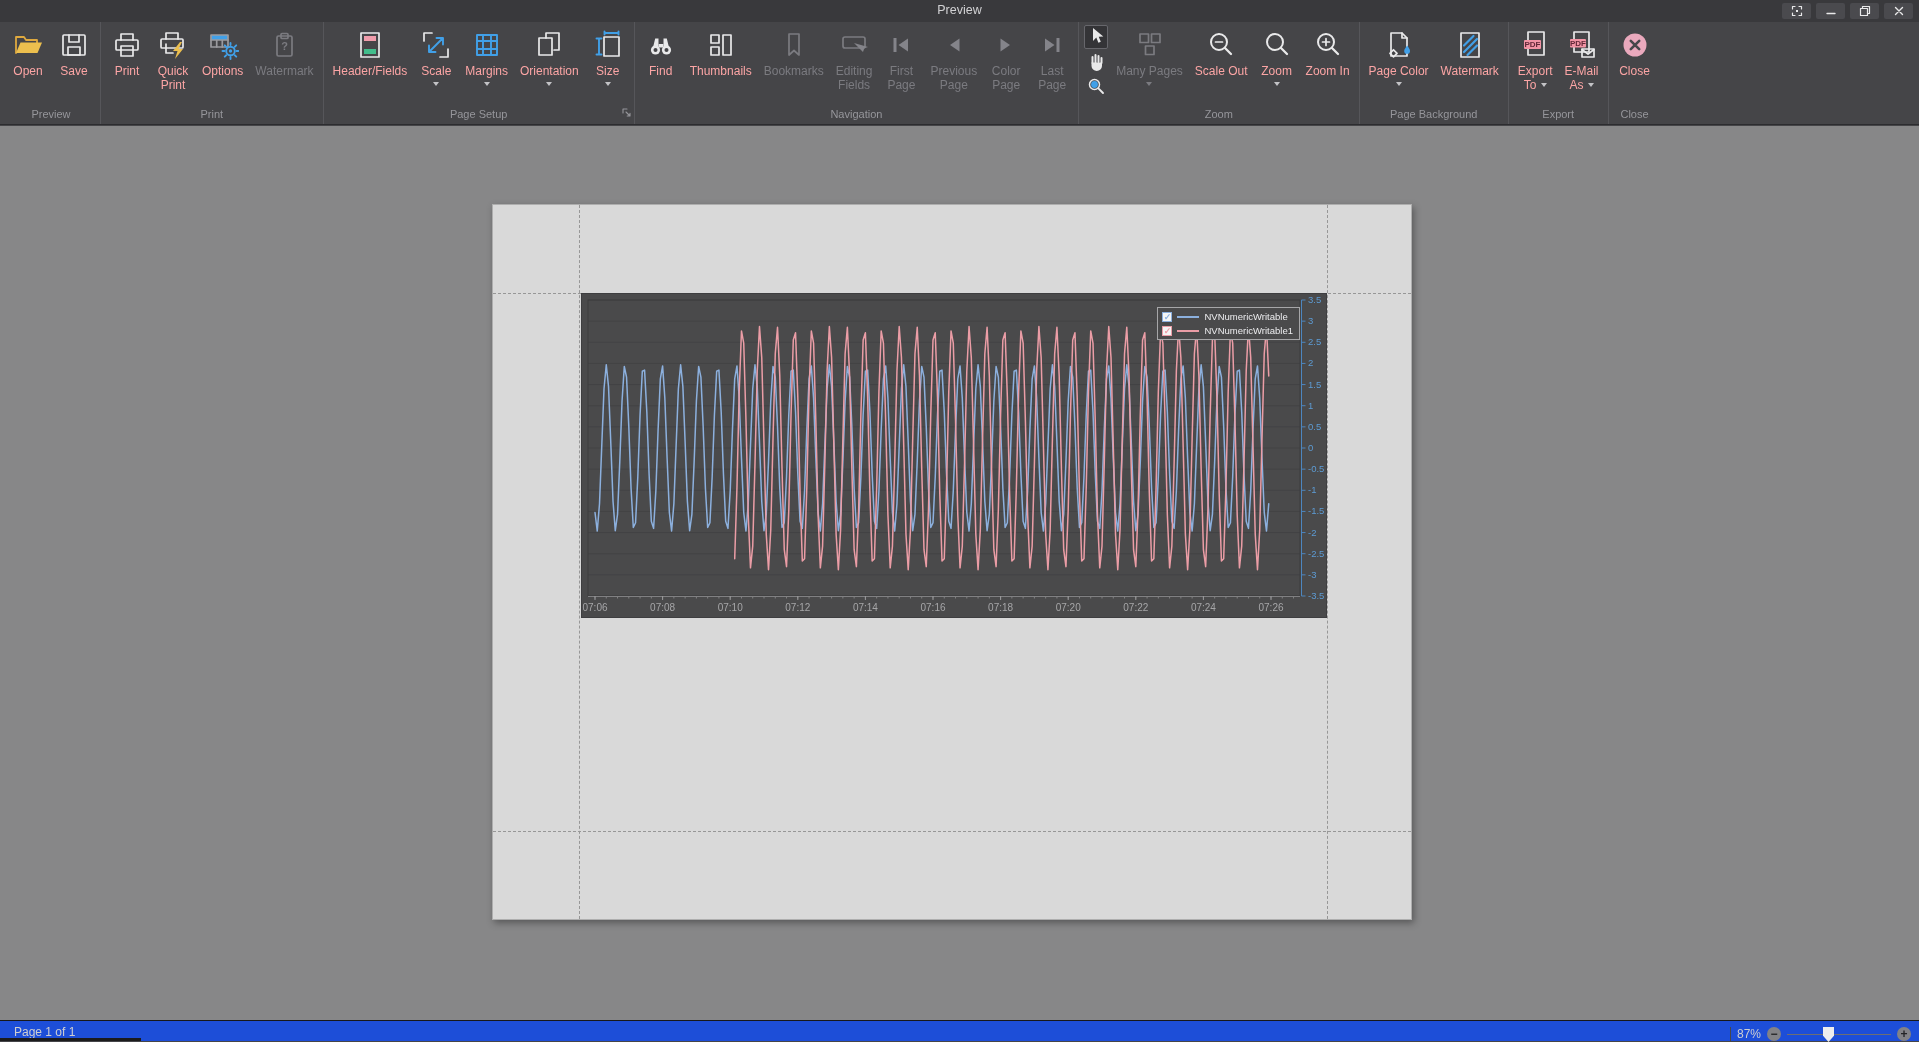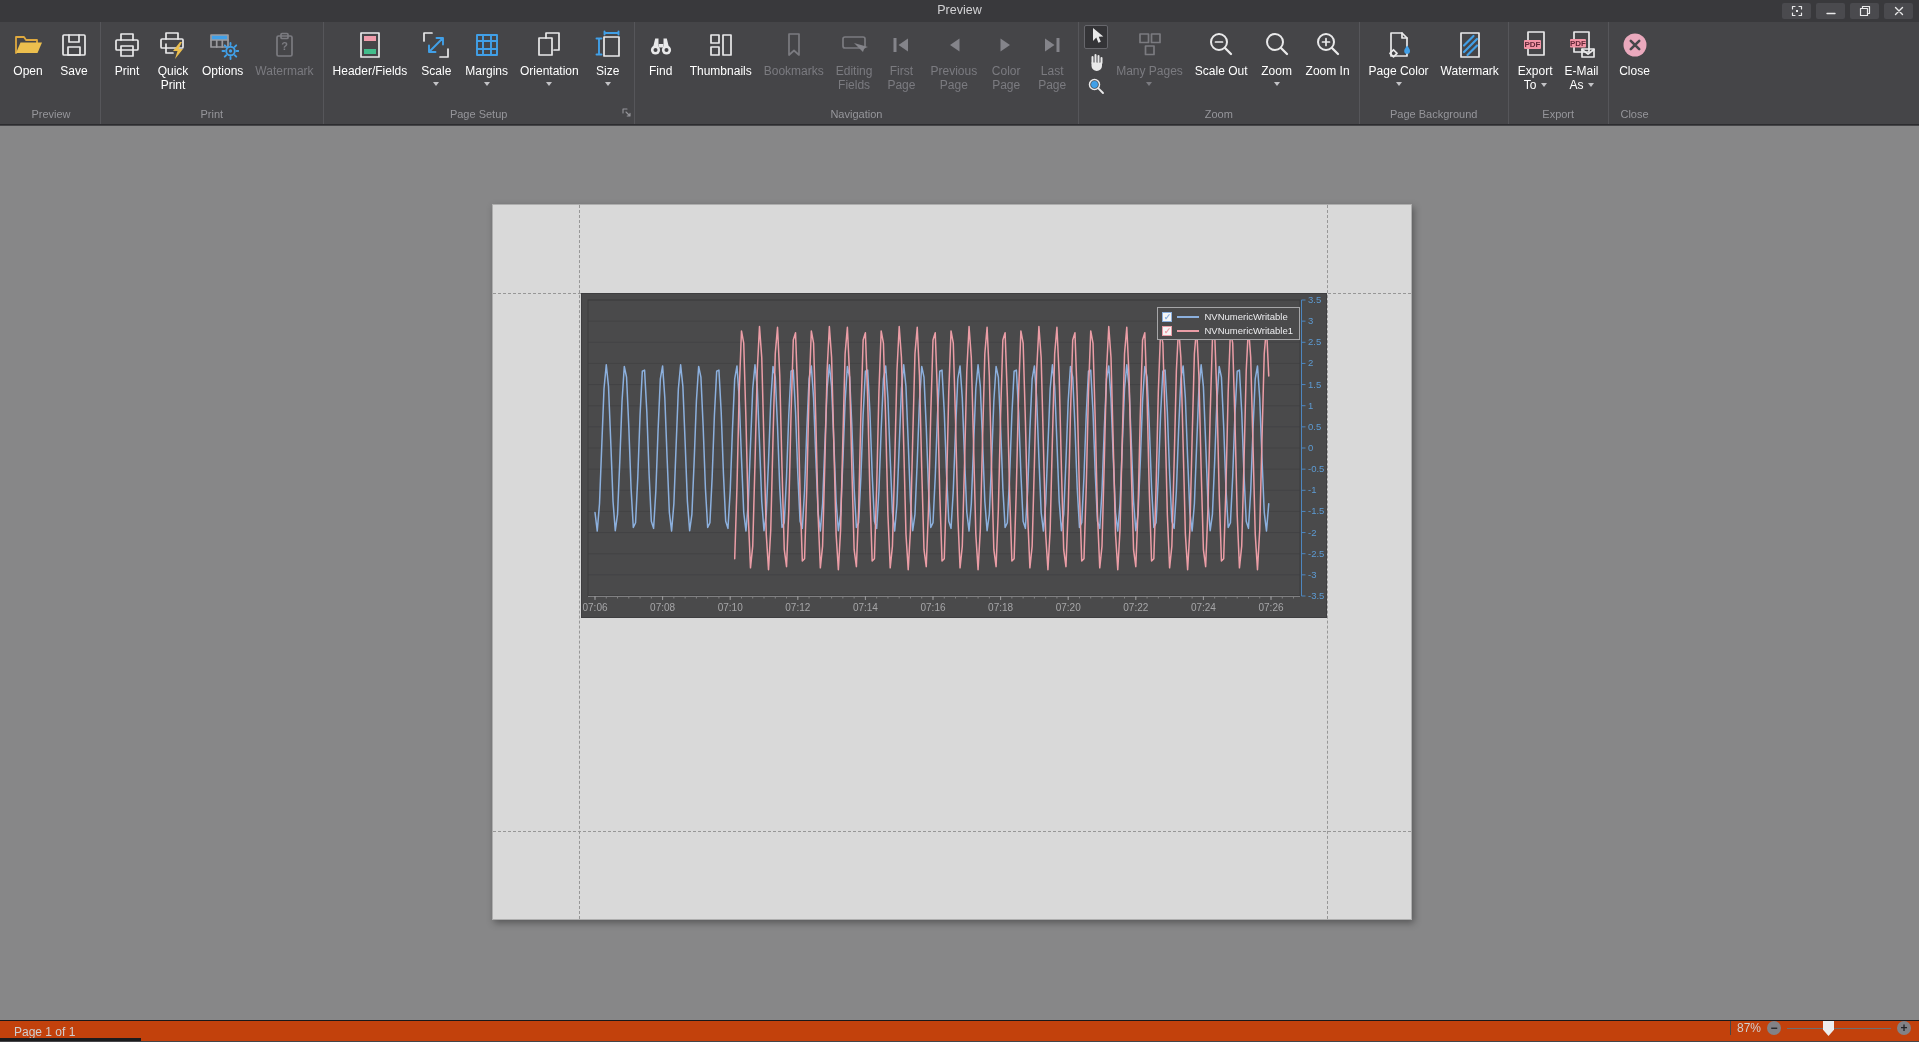--- a/index.html
+++ b/index.html
@@ -14,21 +14,21 @@
   .wbtn svg{display:block}
 
   
   #ribbon{position:absolute;left:0;top:22px;width:100%;height:103px;background:#454548;border-bottom:1px solid #2c2c2f;display:flex;align-items:stretch;padding-left:2px;}
   .grp{display:flex;flex-direction:column;border-right:1px solid #56565a;padding:1px 3px 0;position:relative;}
   .items{display:flex;flex:1;align-items:flex-start;}
   .cap{height:18px;line-height:17px;text-align:center;font-size:11px;color:#96969b;white-space:nowrap;padding:0 6px;}
   .rbtn{background:transparent;border:none;display:flex;flex-direction:column;align-items:center;padding:4px 6px 0;min-width:46px;cursor:default;}
   .rbtn .ic{height:36px;display:flex;align-items:center;justify-content:center;}
   .lbls{display:flex;flex-direction:column;align-items:center;margin-top:2px;min-height:28px;}
-  .lbl,.lbl2{font-size:12px;line-height:13.5px;color:#ffffff;white-space:nowrap;}
+  .lbl,.lbl2{font-size:12px;line-height:13.5px;color:#fca5a5;white-space:nowrap;}
   .dis .lbl,.dis .lbl2{color:#7b7b80;}
   .caret{width:0;height:0;border-left:3.5px solid transparent;border-right:3.5px solid transparent;border-top:4px solid #c3c3c6;margin-top:3px;display:inline-block;}
   .dis .caret{border-top-color:#7b7b80;}
   .caret.inl{margin-left:4px;margin-top:0;vertical-align:middle;}
   .toolcol{display:flex;flex-direction:column;gap:1px;padding:2px 2px 0;}
   .tbtn{width:24px;height:24px;background:transparent;border:1px solid transparent;border-radius:2px;display:flex;align-items:center;justify-content:center;cursor:default;}
   .tbtn.sel{background:#343437;border-color:#67676c;}
   #launcher{position:absolute;right:3px;bottom:3px;}
 
   
@@ -49,24 +49,24 @@
   .guide-v{position:absolute;top:0;bottom:0;width:0;border-left:1px dashed #979797;}
   .guide-h{position:absolute;left:0;right:0;height:0;border-top:1px dashed #979797;}
   #chart{position:absolute;left:88px;top:88px;width:746px;height:325px;background:#4a4a4b;border:1px solid #3e3e40;}
   #legend{position:absolute;top:13px;right:26px;border:1px solid #a6a6a8;background:#4a4a4b;padding:3px 6px 3px 4px;display:flex;flex-direction:column;gap:3px;}
   .lrow{display:flex;align-items:center;gap:5px;}
   .lcheck{width:10px;height:10px;background:#f5f5f5;border:1px solid #888;font-size:9px;line-height:9px;text-align:center;font-weight:bold;}
   .lsample{width:22px;height:0;border-top:2px solid #888;}
   .ltext{font-size:9.5px;color:#ececee;white-space:nowrap;}
 
   
-  #statusbar{position:absolute;left:0;top:1020px;width:100%;height:21px;background:#c2410c;border-top:1px solid #18181a;}
+  #statusbar{position:absolute;left:0;top:1020px;width:100%;height:21px;background:#1d4ed8;border-top:1px solid #18181a;}
   #pageinfo{position:absolute;left:14px;top:4px;font-size:12px;color:#cfcfd1;}
   #sb-accent{position:absolute;left:0;bottom:0;width:141px;height:3px;background:#1b1b1d;}
-  #zoomctrl{position:absolute;right:8px;top:0;height:100%;display:flex;align-items:flex-start;gap:6px;}
+  #zoomctrl{position:absolute;right:8px;top:0;height:100%;display:flex;align-items:flex-end;gap:6px;}
   #zoomdiv{width:1px;height:14px;background:#47474a;}
   #zoompct{font-size:12px;color:#cfcfd1;}
   .zbtn{width:14px;height:14px;border-radius:50%;background:#828286;border:none;position:relative;cursor:default;}
   .zbtn span{position:absolute;left:50%;top:50%;transform:translate(-50%,-50%);color:#232325;font-size:12px;font-weight:bold;line-height:10px;}
   #ztrack{position:relative;width:104px;height:14px;}
   #zline{position:absolute;left:0;right:0;top:7px;height:1px;background:#6e6e72;}
   #zthumb{position:absolute;left:36px;top:0;width:11px;height:15px;background:#ededee;clip-path:polygon(0 0,100% 0,100% 58%,50% 100%,0 58%);}
 </style>
 </head>
 <body>

